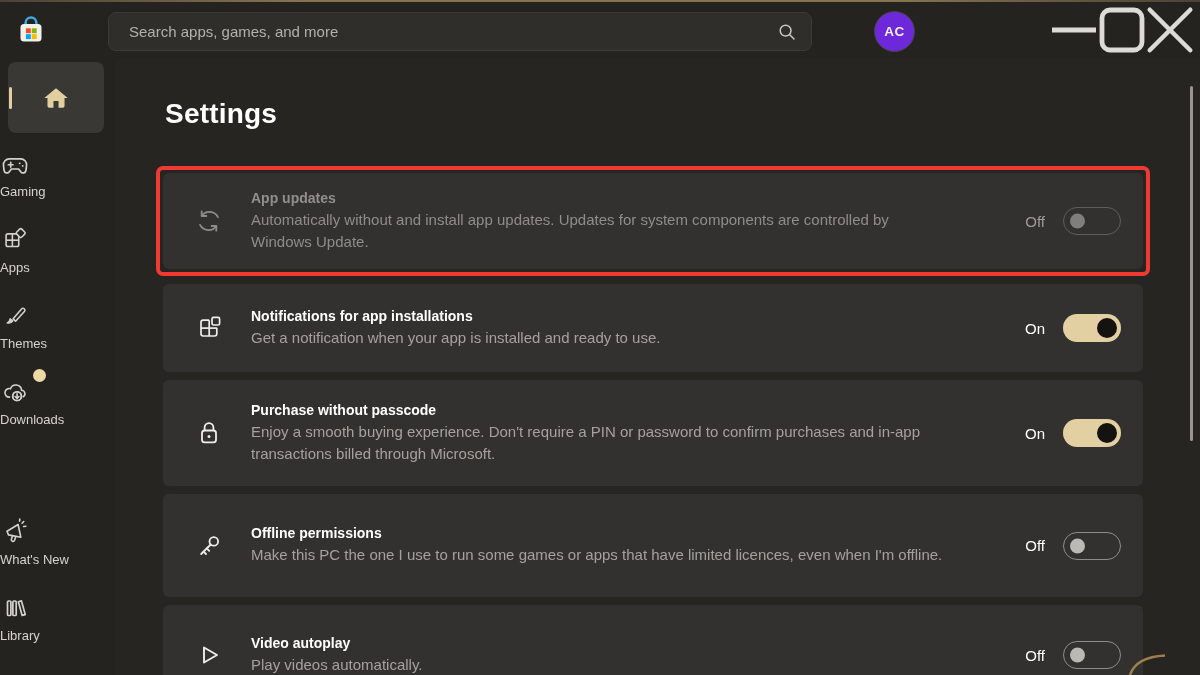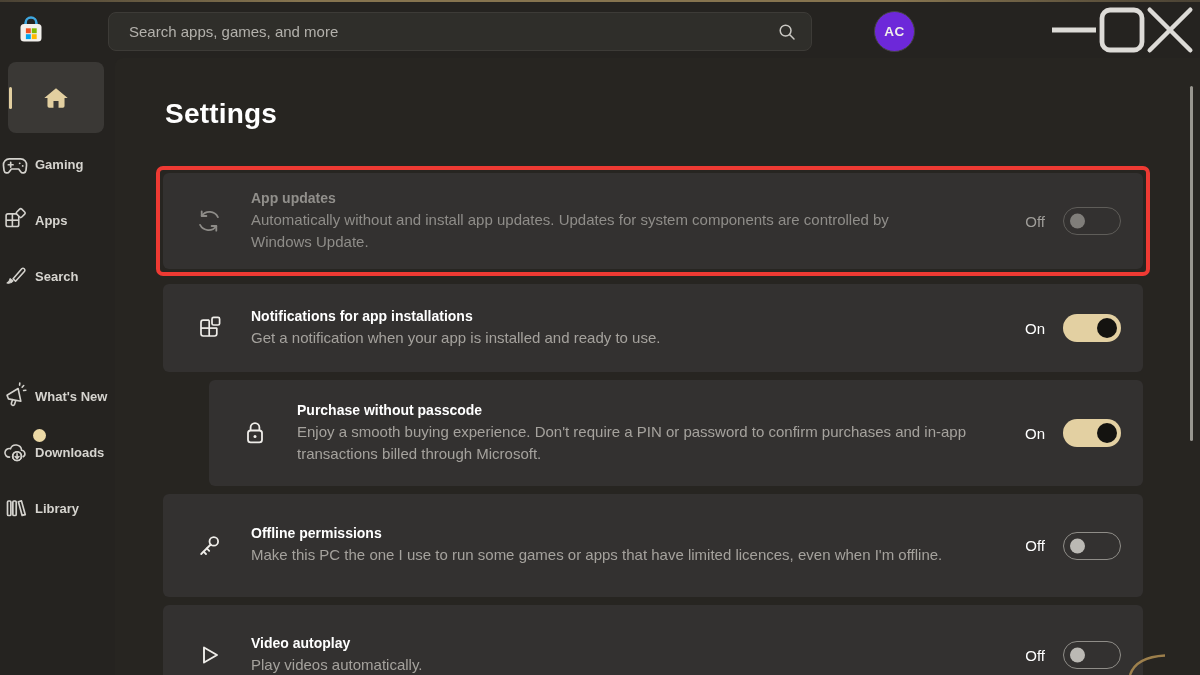--- a/index.html
+++ b/index.html
@@ -26,36 +26,36 @@
     color:#f0eeea; font-size:13.5px; font-weight:700; letter-spacing:.4px; cursor:pointer; }
   .wincontrols { position:absolute; right:6px; top:0; height:56px; display:flex; }
   .winbtn { width:48px; height:56px; display:flex; align-items:center; justify-content:center;
     color:#dddbd7; cursor:pointer; }
   
   .sidebar { position:absolute; top:60px; left:0; width:115px; bottom:0; }
   .home-tile { position:relative; margin:2px 11px 0 8px; height:71px; background:#3a3835;
     border-radius:8px; display:flex; align-items:center; justify-content:center; cursor:pointer; }
   .home-pill { position:absolute; left:1px; top:50%; transform:translateY(-50%);
     width:3px; height:22px; border-radius:2px; background:#e2cfa0; }
-  .nav-item { margin-top:26px; display:flex; flex-direction:row; align-items:center; gap:5px;
-    color:#d6d4cf; font-size:13px; cursor:pointer; text-align:center;font-weight:bold; }
+  .nav-item { margin-top:26px; display:flex; flex-direction:column; align-items:flex-start; gap:5px;
+    color:#d6d4cf; font-size:13px; cursor:pointer; text-align:center; }
   .nav-item.first { margin-top:16px; }
   .nav-item.gap-before { margin-top:90px; }
   .nav-ic { position:relative; width:30px; height:30px; display:flex; }
   .badge-dot { position:absolute; top:-8px; right:-16px; width:13px; height:13px;
     border-radius:50%; background:#ecd9a6; }
   
   .main { position:absolute; left:115px; top:58px; width:1085px; height:617px;
     background:#272521; border-top-left-radius:8px; overflow:hidden; }
   .main-inner { padding:38px 57px 0 48px; }
   h1 { font-size:28px; font-weight:700; color:#fff; margin:2px; letter-spacing:.2px; }
   .rows { margin-top:36px; }
   .row { display:flex; align-items:center; background:#333130; border-radius:6px;
     padding:0 22px 0 30px; margin-bottom:8px; }
-  .h96 { min-height:96px; } .h88 { min-height:88px; } .h106 { min-height:106px;margin-left:46px; }
+  .h96 { min-height:96px; } .h88 { min-height:88px; } .h106 { min-height:106px; }
   .h103 { min-height:103px; } .h100 { min-height:100px; }
   .row-icon { width:32px; height:32px; margin-right:26px; flex:none; display:flex; }
   .row-text { flex:1; padding:13px 0; }
   .row-title { font-size:14px; font-weight:600; color:#fff; margin-bottom:3px; }
   .row-desc { font-size:15px; color:#a5a29d; line-height:1.42; max-width:700px; }
   .state { font-size:15px; color:#fff; margin:0 18px 0 12px; min-width:26px; text-align:right; }
   .toggle { width:58px; height:28px; border-radius:14px; flex:none; position:relative; cursor:pointer; }
   .toggle.off { border:1px solid #8f8d88; }
   .toggle.off .knob { position:absolute; left:6px; top:50%; transform:translateY(-50%);
     width:15px; height:15px; border-radius:50%; background:#bbb9b4; }
@@ -155,45 +155,45 @@
     <span class="nav-label">Apps</span>
   </div>
 
   <div class="nav-item">
     <span class="nav-ic">
       <svg viewBox="0 0 32 32" fill="none" stroke="#d4d2cd" stroke-width="1.7" stroke-linejoin="round">
         <path d="M14 19 L23.2 8.3 a2 2 0 0 1 3 2.6 L16.6 21.6 Z"></path>
         <path d="M10.8 18.9 c-0.4 2.2 -1.3 3.6 -3.3 4.6 c2.8 0.5 5.2 -0.3 6.4 -2.1 Z" fill="#d4d2cd" stroke-width="1.2"></path>
       </svg>
     </span>
-    <span class="nav-label">Search</span>
-  </div>
-
-  <div class="nav-item gap-before">
-    <span class="nav-ic">
-      <svg viewBox="0 0 32 32" fill="none" stroke="#d4d2cd" stroke-width="1.7" stroke-linejoin="round" stroke-linecap="round">
-        <path d="M7.5 15.2 L19.3 8 L22.2 21.6 L9 19.1 Z"></path>
-        <path d="M13.4 19.9 l-1.3 3.9 a1.8 1.8 0 0 0 3.4 1.1 l1.1 -3.4"></path>
-        <path d="M23.6 6.6 l1.7 -1.8 M25.2 10.2 l2.4 -0.4 M20.9 4.4 l0.2 -2.1"></path>
-      </svg>
-    </span>
-    <span class="nav-label">What's New</span>
+    <span class="nav-label">Themes</span>
   </div>
 
   <div class="nav-item">
     <span class="nav-ic">
       <svg viewBox="0 0 32 32" fill="none" stroke="#d4d2cd" stroke-width="1.7">
         <path d="M10.2 21.5 a4.6 4.6 0 1 1 1 -9 a6.1 6.1 0 0 1 11.8 1.6 a3.8 3.8 0 0 1 1.8 7" stroke-linecap="round"></path>
         <circle cx="18.2" cy="20.4" r="4.7" fill="#252320"></circle>
         <circle cx="18.2" cy="20.4" r="4.7"></circle>
         <path d="M18.2 17.8 v4.6 M16.2 20.8 l2 2 l2 -2" stroke-linecap="round" stroke-linejoin="round"></path>
       </svg>
       <span class="badge-dot"></span>
     </span>
     <span class="nav-label">Downloads</span>
+  </div>
+
+  <div class="nav-item gap-before">
+    <span class="nav-ic">
+      <svg viewBox="0 0 32 32" fill="none" stroke="#d4d2cd" stroke-width="1.7" stroke-linejoin="round" stroke-linecap="round">
+        <path d="M7.5 15.2 L19.3 8 L22.2 21.6 L9 19.1 Z"></path>
+        <path d="M13.4 19.9 l-1.3 3.9 a1.8 1.8 0 0 0 3.4 1.1 l1.1 -3.4"></path>
+        <path d="M23.6 6.6 l1.7 -1.8 M25.2 10.2 l2.4 -0.4 M20.9 4.4 l0.2 -2.1"></path>
+      </svg>
+    </span>
+    <span class="nav-label">What's New</span>
   </div>
 
   <div class="nav-item">
     <span class="nav-ic">
       <svg viewBox="0 0 32 32" fill="none" stroke="#d4d2cd" stroke-width="1.8" stroke-linejoin="round">
         <rect x="8" y="8.5" width="3.6" height="15.5" rx="1.2"></rect>
         <rect x="13.7" y="8.5" width="3.6" height="15.5" rx="1.2"></rect>
         <path d="M19.6 9.3 l3.3 -0.9 l4 14.6 l-3.3 0.9 Z"></path>
       </svg>
     </span>

